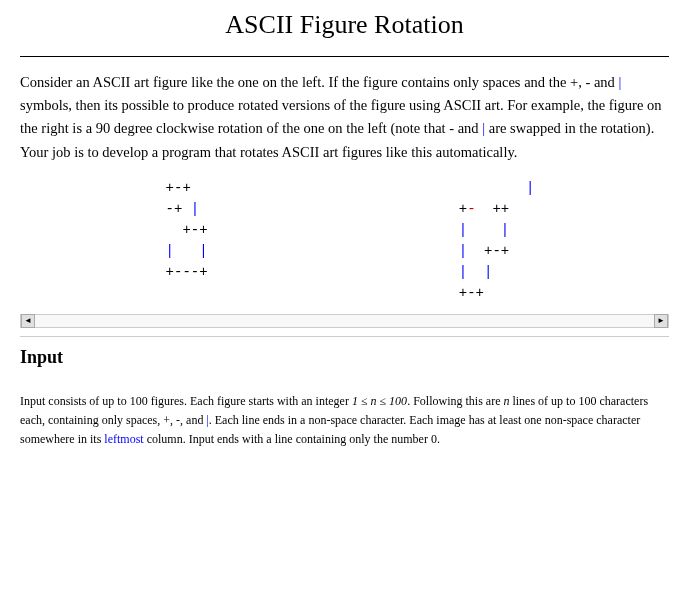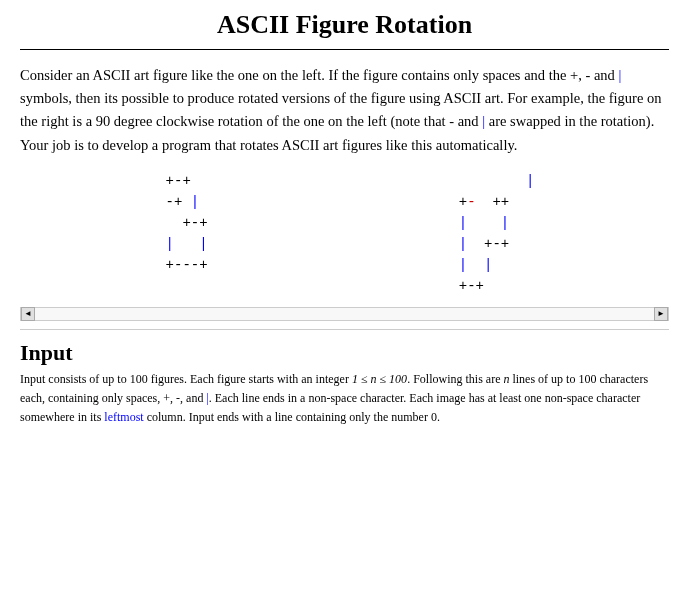--- a/index.html
+++ b/index.html
@@ -10,22 +10,22 @@
       background: #fff;
       width: 689px;
       overflow-x: hidden;
     }
     .page {
       padding: 10px 20px 20px 20px;
     }
     h1 {
       text-align: center;
       font-size: 26px;
-      font-weight: bold;
-      margin-bottom: 9px;
+      font-weight: normal;
+      margin-bottom: 16px;
       font-family: Georgia, serif;
     }
     hr {
       border: none;
       border-top: 1px solid #000;
       margin-bottom: 14px;
     }
     .intro-text {
       font-size: 14.5px;
       line-height: 1.6;
@@ -51,23 +51,23 @@
       font-family: 'Courier New', Courier, monospace;
       font-size: 14px;
       line-height: 1.5;
       white-space: pre;
       color: #000;
     }
     .ascii-figure .pipe { color: #0000ff; }
     .ascii-figure .minus { color: #cc0000; }
 
     .section-title {
-      font-size: 22px;
+      font-size: 18px;
       font-weight: bold;
-      margin: 10px 0 4px 0;
+      margin: 10px 0 24px 0;
     }
     .section-text {
       font-size: 12px;
       line-height: 1.6;
       color: #000;
     }
     .section-text .blue { color: #0000ff; }
     .section-text .italic { font-style: italic; }
     .section-text .math { font-style: italic; }
 

